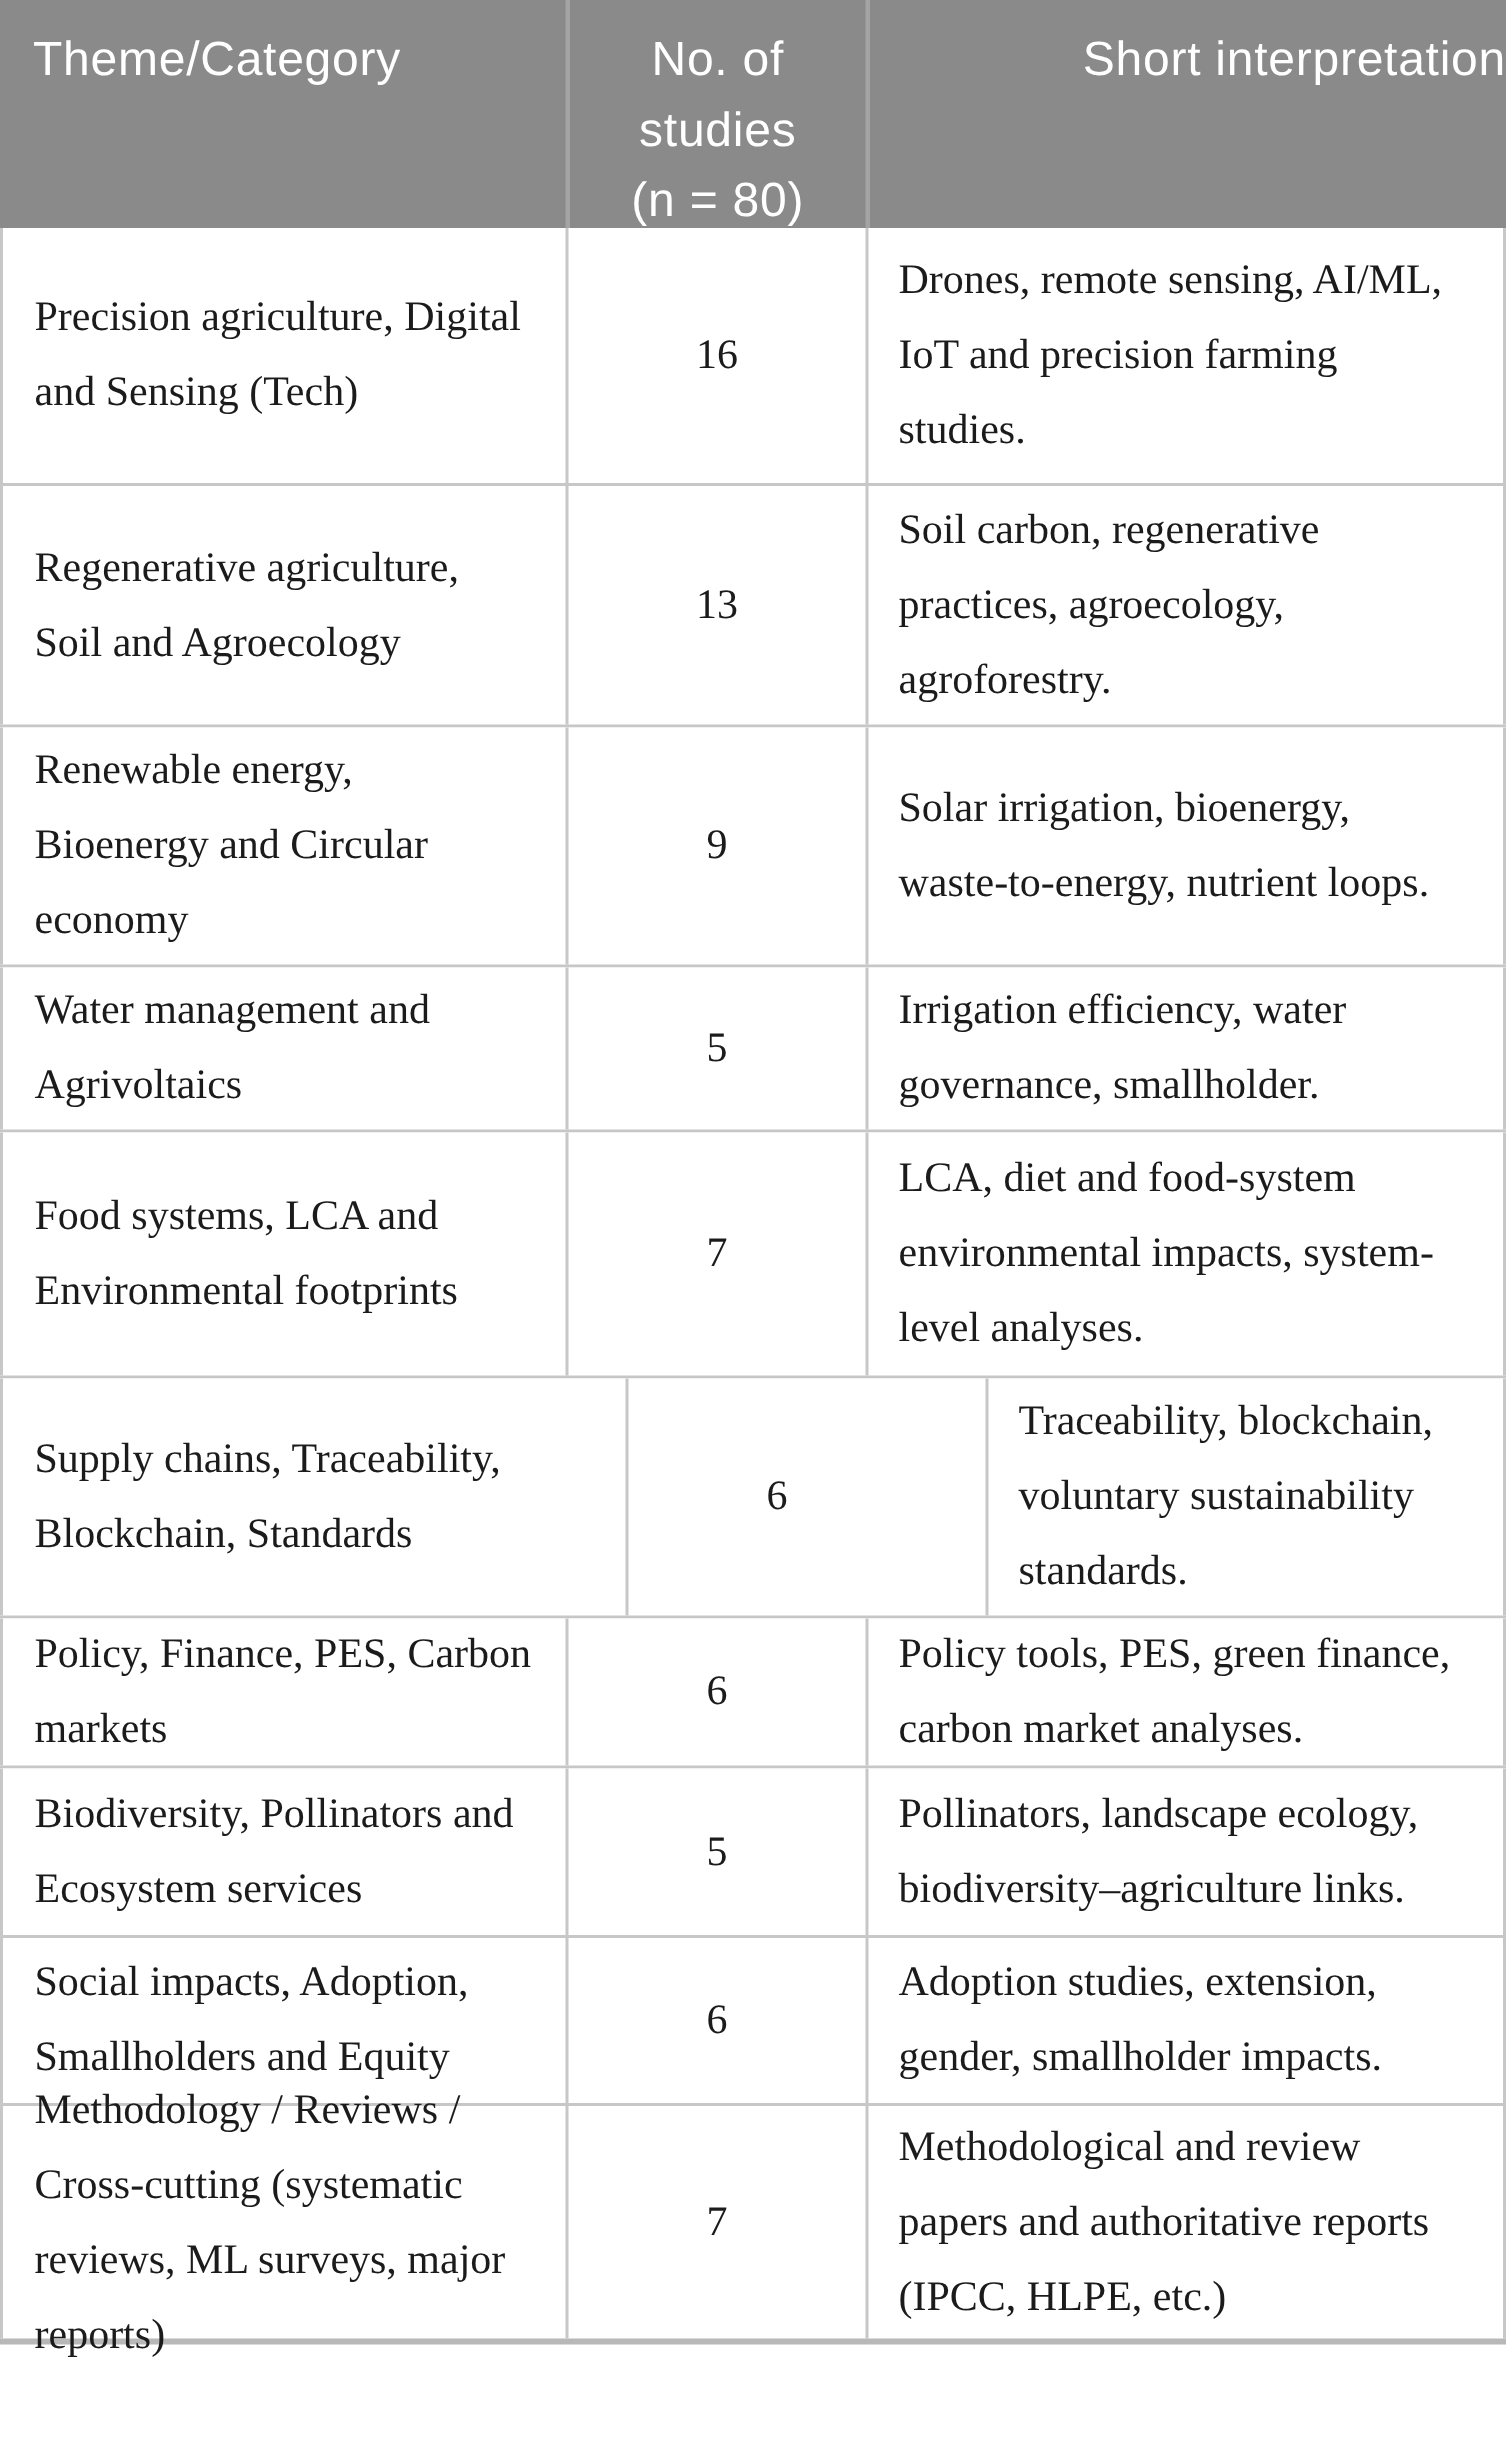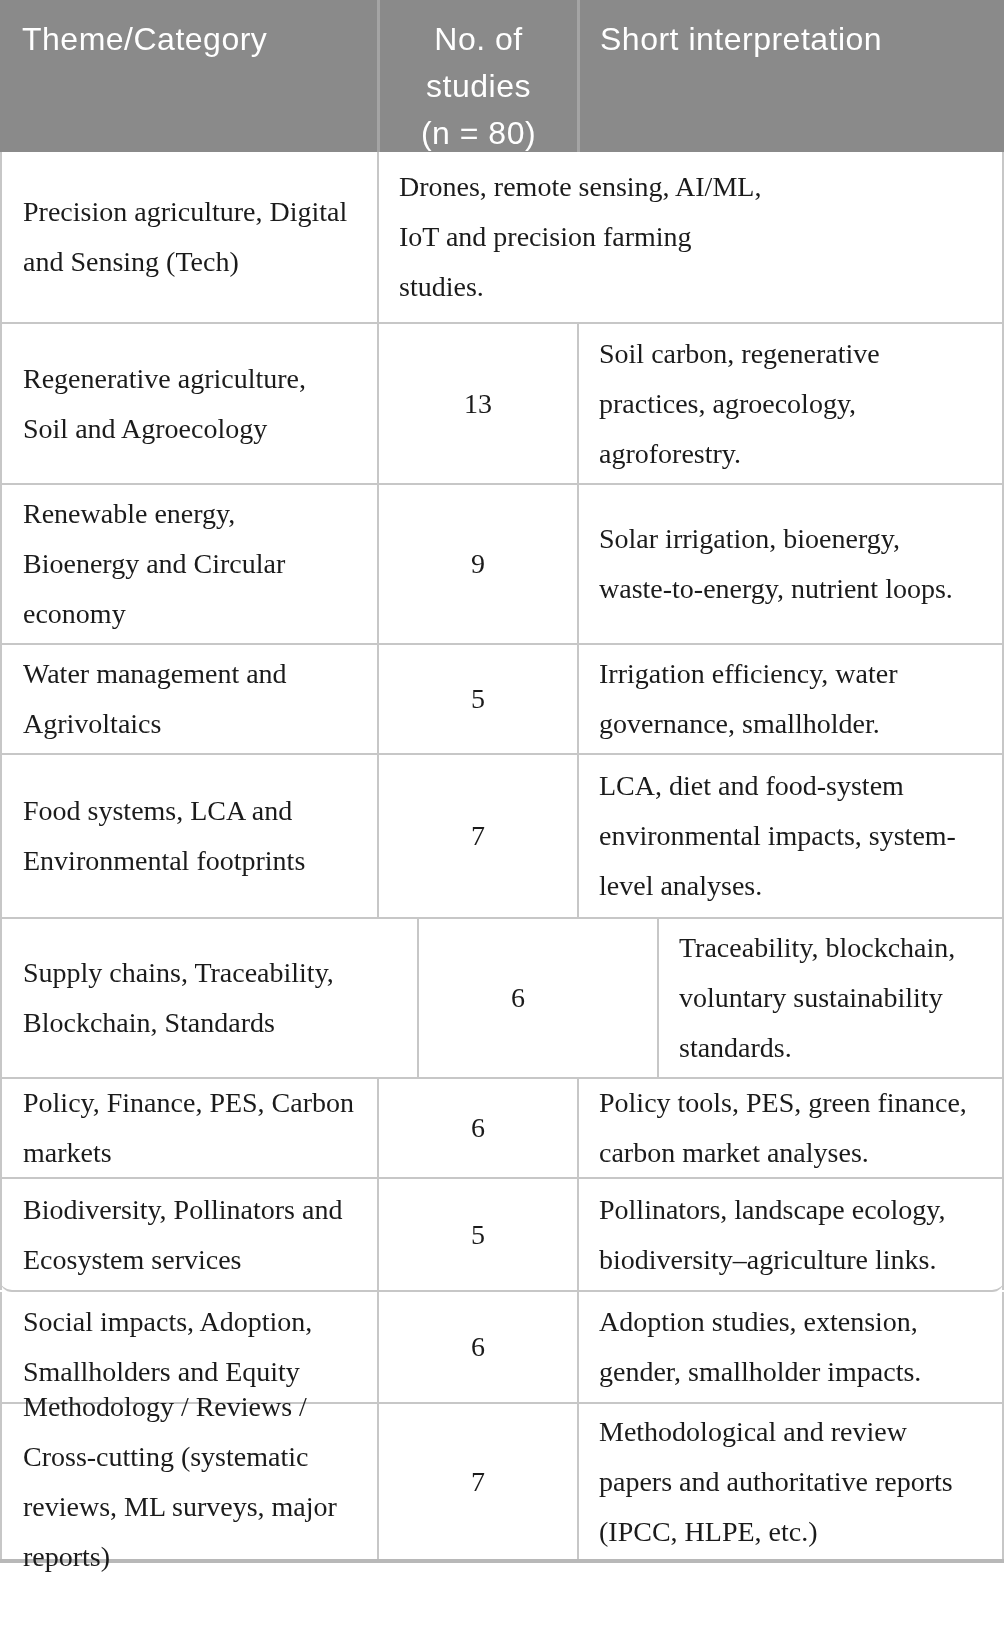--- a/index.html
+++ b/index.html
@@ -32,37 +32,38 @@
   .th{padding-top:16px;}
   .th1{width:377px;padding-left:22px;}
   .th2{
     width:200px;text-align:center;
     border-left:3px solid var(--header-divider);
     white-space:pre-line;
   }
   .th3{
     flex:1;padding-left:20px;
     border-left:3px solid var(--header-divider);
+    text-align:right;
   }
 
   
   .tr{
     display:flex;
     width:1004px;
     border-bottom:2px solid var(--grid-line);
     background:#ffffff;
   }
   .tr:nth-child(1){height:172px;}
   .tr:nth-child(2){height:161px;}
   .tr:nth-child(3){height:160px;}
   .tr:nth-child(4){height:110px;}
   .tr:nth-child(5){height:164px;}
   .tr:nth-child(6){height:160px;gap:40px;}
   .tr:nth-child(7){height:100px;}
-  .tr:nth-child(8){height:113px;border-radius:12px;}
+  .tr:nth-child(8){height:113px;}
   .tr:nth-child(9){height:112px;}
   .tr:nth-child(10){height:159px;border-bottom:4px solid var(--bottom-border);}
 
   .td{
     display:flex;align-items:center;
     color:var(--body-text);
     font-size:28px;line-height:50px;
   }
   .td1{
     width:377px;
@@ -96,20 +97,23 @@
 studies
 (n = 80)</div>
     <div class="th th3">Short interpretation</div>
   </div>
   <div class="tbody" id="tbody">
   <div class="tr">
     <div class="td td1">
       <div class="cell-text">Precision agriculture, Digital
 and Sensing (Tech)</div>
     </div>
+    <div class="td td2">
+      <div class="cell-text">16</div>
+    </div>
     <div class="td td3">
       <div class="cell-text">Drones, remote sensing, AI/ML,
 IoT and precision farming
 studies.</div>
     </div>
   </div>
 
   <div class="tr">
     <div class="td td1">
       <div class="cell-text">Regenerative agriculture,

